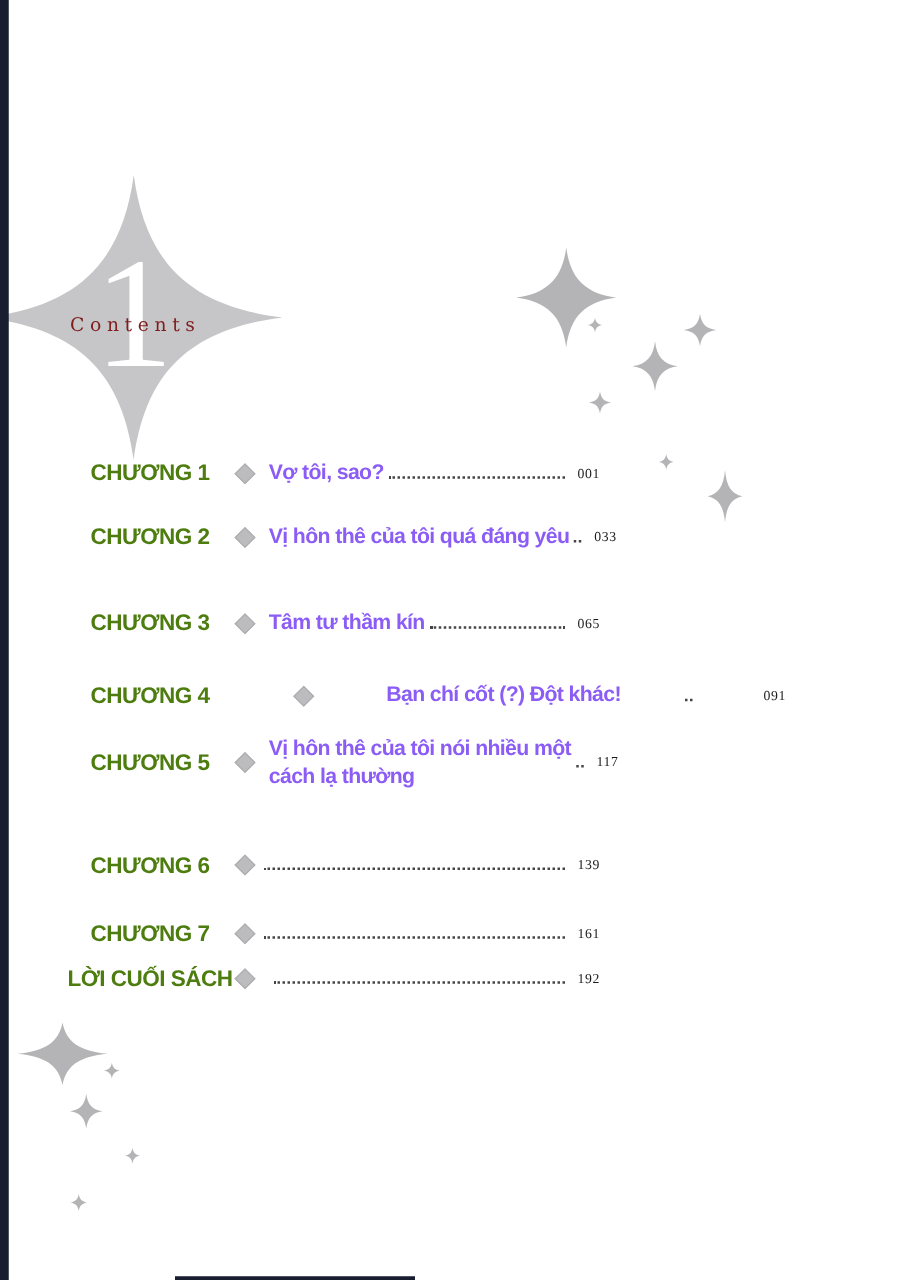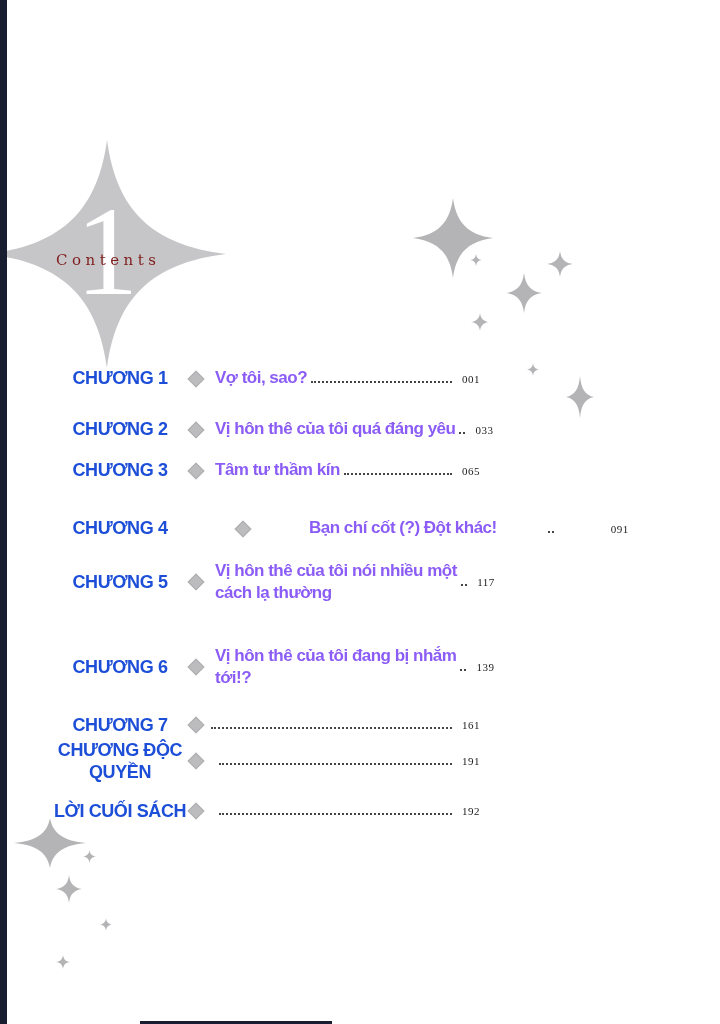--- a/index.html
+++ b/index.html
@@ -44,21 +44,21 @@
   .toc{
     position:absolute;left:58px;top:366px;width:422px;z-index:4;
   }
   .row{display:flex;align-items:center;}
   .row-label{
     flex:0 0 124px;width:124px;
     display:flex;justify-content:center;align-items:center;
     text-align:center;
     font-weight:bold;font-size:18px;line-height:1.25;
     letter-spacing:-0.4px;white-space:pre;
-    color:#1d4ed8;
+    color:#4d7c0f;
   }
   .bullet{
     flex:0 0 auto;width:10px;height:10px;
     background:#bcbcbe;border:1px solid #aeaeb0;
     transform:rotate(45deg);
     margin:0 5px 0 8px;
   }
   .row-title{
     flex:0 1 auto;
     font-weight:bold;font-size:17px;line-height:1.32;
@@ -72,21 +72,21 @@
     position:relative;top:3px;
     margin:0 1px 0 4px;
   }
   .pagenum{
     flex:0 0 auto;min-width:27px;text-align:right;
     font-family:"Liberation Serif","DejaVu Serif",serif;
     font-size:11px;letter-spacing:0.5px;color:#1b1b1b;
   }
   
   .row:nth-child(1){margin-bottom:26px;min-height:25px;}
-  .row:nth-child(2){margin-bottom:16px;min-height:25px;}
+  .row:nth-child(2){margin-bottom:44px;min-height:25px;}
   .row:nth-child(3){margin-bottom:33px;min-height:25px;}
   .row:nth-child(4){margin-bottom:19px;min-height:25px;gap:47px;}
   .row:nth-child(5){margin-bottom:12px;min-height:39px;}
   .row:nth-child(6){margin-bottom:23px;min-height:39px;margin-top:40px;}
   .row:nth-child(7){margin-bottom:1px;min-height:25px;}
   .row:nth-child(8){margin-bottom:15px;min-height:45px;}
   .row:nth-child(9){min-height:25px;}
 </style>
 </head>
 <body>
@@ -180,41 +180,31 @@
       <span class="bullet"></span>
       <div class="row-title">Vị hôn thê của tôi nói nhiều một
 cách lạ thường</div>
       <div class="dots"></div>
       <div class="pagenum">117</div>
     </div>
 
     <div class="row">
       <div class="row-label">CHƯƠNG 6</div>
       <span class="bullet"></span>
-      <div class="row-title">Vị hôn thê của tôi đang bị nhắm
-tới!?</div>
       <div class="dots"></div>
       <div class="pagenum">139</div>
     </div>
 
     <div class="row">
       <div class="row-label">CHƯƠNG 7</div>
       <span class="bullet"></span>
       <div class="dots"></div>
       <div class="pagenum">161</div>
     </div>
 
-    <div class="row">
-      <div class="row-label">CHƯƠNG ĐỘC
-QUYỀN</div>
-      <span class="bullet"></span>
-      <div class="row-title"></div>
-      <div class="dots"></div>
-      <div class="pagenum">191</div>
-    </div>
 
     <div class="row">
       <div class="row-label">LỜI CUỐI SÁCH</div>
       <span class="bullet"></span>
       <div class="row-title"></div>
       <div class="dots"></div>
       <div class="pagenum">192</div>
     </div>
 
   </div>

